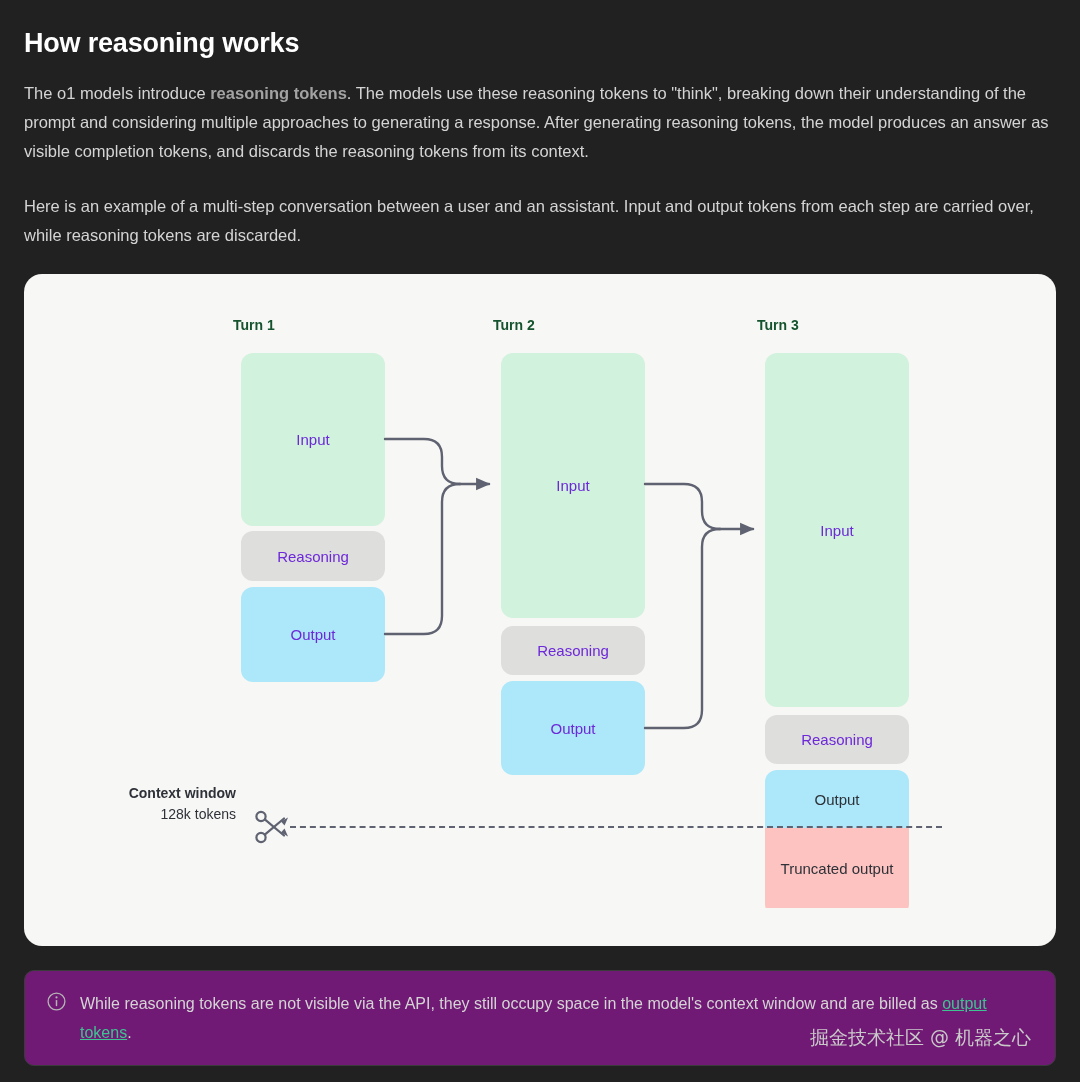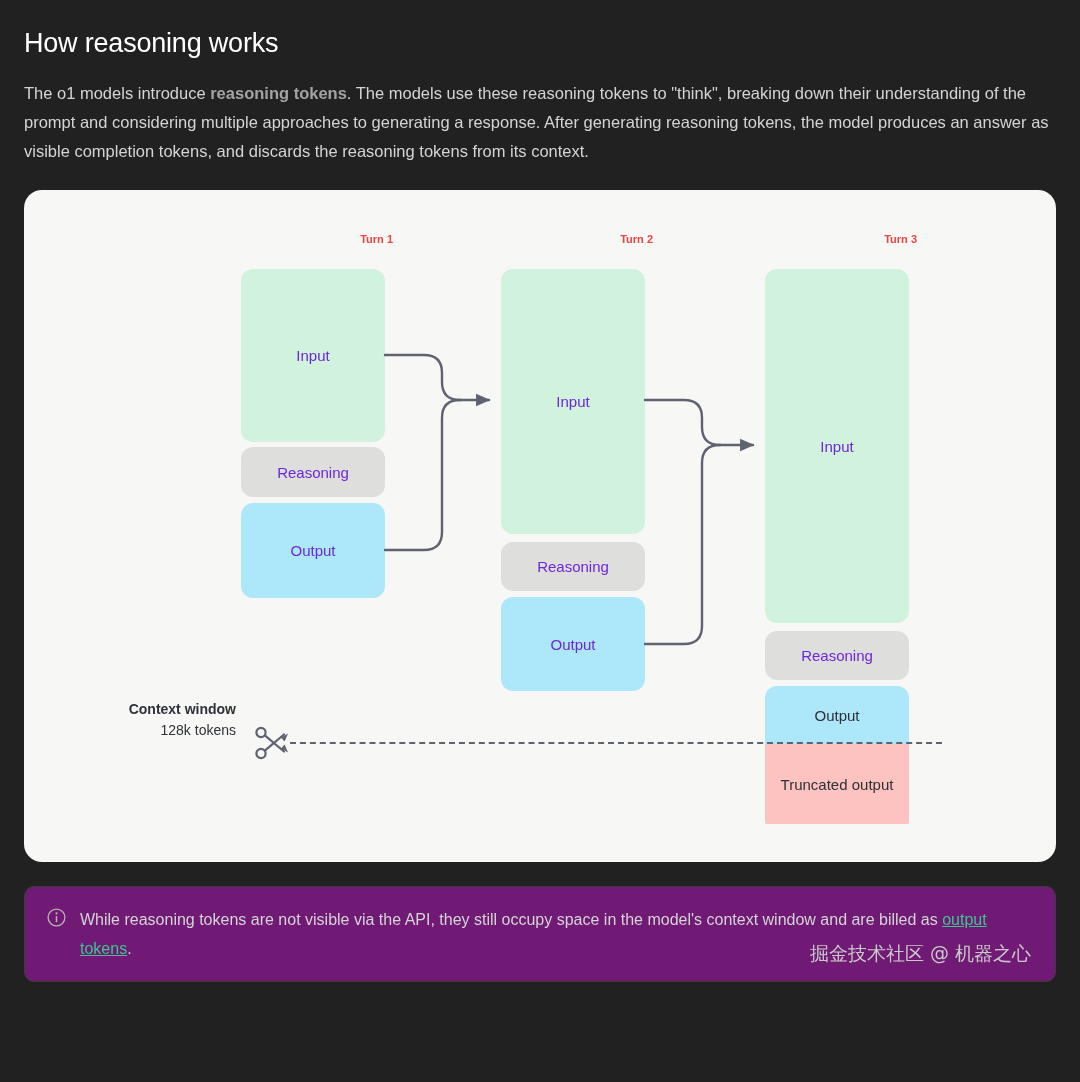--- a/index.html
+++ b/index.html
@@ -7,21 +7,21 @@
     width: 1080px;
     height: 1082px;
     background: #212121;
     font-family: "Liberation Sans", sans-serif;
     overflow: hidden;
   }
   .page { position: relative; width: 1080px; height: 1082px; padding: 0 24px; }
 
   .page-title {
     font-size: 27px;
-    font-weight: 400;
+    font-weight: 700;
     color: #ffffff;
     letter-spacing: -0.2px;
     padding-top: 28px;
   }
 
   .para {
     font-size: 16.5px;
     line-height: 29px;
     color: #d4d4d4;
     margin-top: 20px;
@@ -36,24 +36,24 @@
     margin-top: 24px;
     width: 1032px;
     height: 672px;
     background: #f7f7f5;
     border-radius: 18px;
     overflow: hidden;
   }
 
   .turn-label {
     position: absolute;
-    font-size: 11px;
+    font-size: 14px;
     font-weight: 700;
-    color: #ef4444;
-    text-align: right;
+    color: #14532d;
+    text-align: left;
     width: 160px;
   }
 
   .node {
     position: absolute;
     border-radius: 12px;
     display: flex;
     align-items: center;
     justify-content: center;
     text-align: left;
@@ -134,20 +134,21 @@
 </style>
 </head>
 <body>
 
 <div class="page">
 
   <h1 class="page-title">How reasoning works</h1>
 
   <p class="para"><span>The o1 models introduce </span><b>reasoning tokens</b><span>. The models use these reasoning tokens to "think", breaking down their understanding of the prompt and considering multiple approaches to generating a response. After generating reasoning tokens, the model produces an answer as visible completion tokens, and discards the reasoning tokens from its context.</span></p>
 
+  <p class="para second">Here is an example of a multi-step conversation between a user and an assistant. Input and output tokens from each step are carried over, while reasoning tokens are discarded.</p>
 
   <div class="card">
 
     <div class="turn-label" style="left:209px; top:43px;">Turn 1</div>
     <div class="turn-label" style="left:469px; top:43px;">Turn 2</div>
     <div class="turn-label" style="left:733px; top:43px;">Turn 3</div>
 
     <div class="node green" style="left:217px; top:79px;  width:144px; height:173px;">
       <span>Input</span>
     </div>

